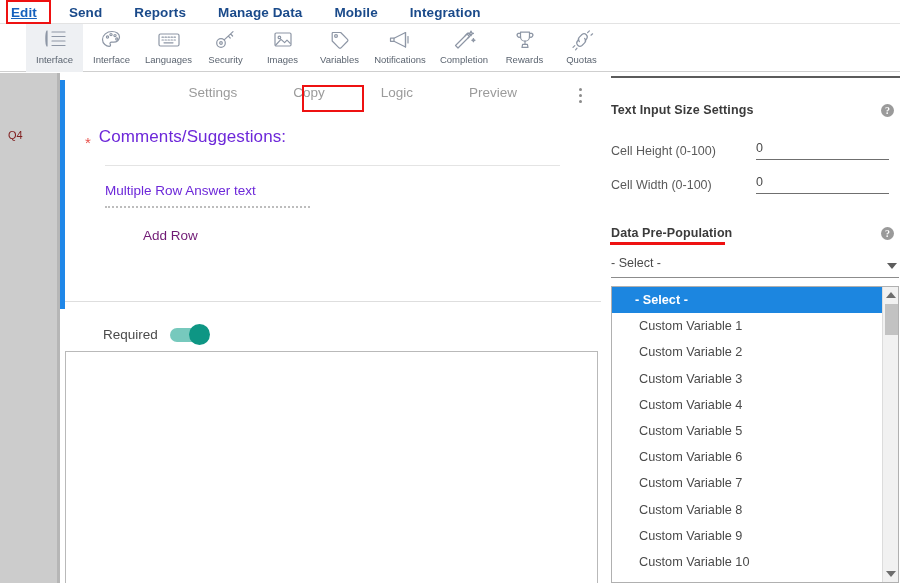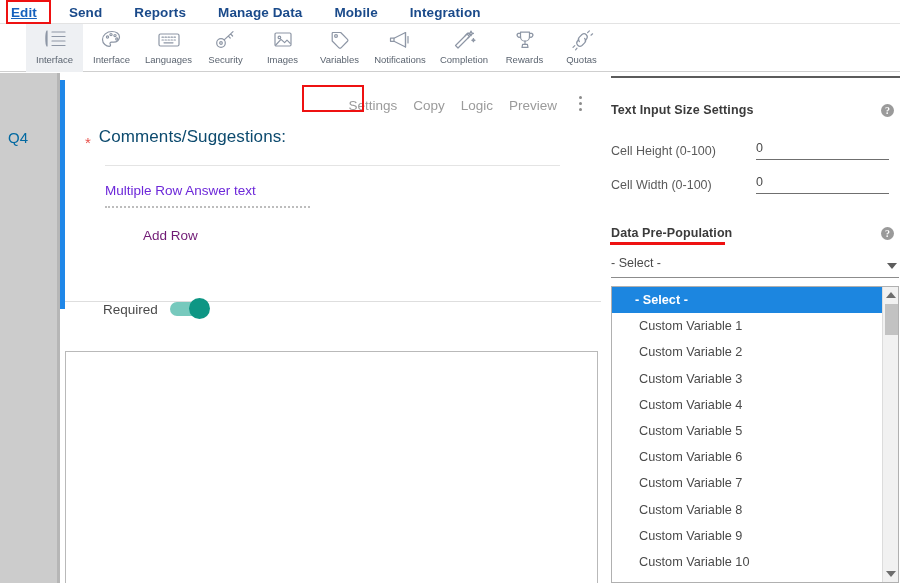--- a/index.html
+++ b/index.html
@@ -97,22 +97,22 @@
   
   .leftrail {
     position: absolute;
     left: 0; top: 73px;
     width: 60px; height: 510px;
     background: #cccccc;
   }
   .leftrail .qlabel {
     position: absolute;
     left: 8px; top: 56px;
-    font-size: 15px;
-    color: #0369a1;
+    font-size: 11px;
+    color: #7f1d1d;
   }
   .rail-accent {
     position: absolute;
     left: 60px; top: 80px;
     width: 5px; height: 229px;
     background: #1f87e8;
   }
   .rail-shadow {
     position: absolute;
     left: 57px; top: 73px;
@@ -128,23 +128,24 @@
     background: #ffffff;
   }
 
   
   .tabsrow {
     position: absolute;
     left: 0; top: 12px;
     width: 536px;
     height: 28px;
     display: flex;
-    align-items: flex-end;
+    align-items: flex-start;
     justify-content: flex-end;
     padding-right: 14px;
+    gap: 40px;
   }
   .tab {
     font-size: 13.5px;
     color: #9b9b9b;
     margin-left: 16px;
     white-space: nowrap;
   }
   .tab.active { color: #9b9b9b; }
   .kebab {
     margin-left: 16px;
@@ -185,21 +186,21 @@
   }
   .req-star {
     color: #e8504a;
     font-size: 15px;
     line-height: 1;
     margin-top: 8px;
     margin-right: 8px;
   }
   .qtitle {
     font-size: 17px;
-    color: #0c4a6e;
+    color: #6d28d9;
     letter-spacing: 0.1px;
   }
   .qtitle-underline {
     position: absolute;
     left: 40px; top: 50px;
     width: 455px;
     height: 1px;
     background: #e4e4e4;
   }
   .answer-text {
@@ -222,21 +223,21 @@
     color: #701a75;
   }
 
   
   .reqrow {
     position: absolute;
     left: 0; top: 229px;
     width: 536px;
     height: 40px;
     display: flex;
-    align-items: flex-start;
+    align-items: flex-end;
     padding-left: 38px;
   }
   .req-label {
     font-size: 13.5px;
     color: #4a4a4a;
     margin-right: 12px;
   }
   .toggle {
     position: relative;
     width: 38px; height: 14px;

